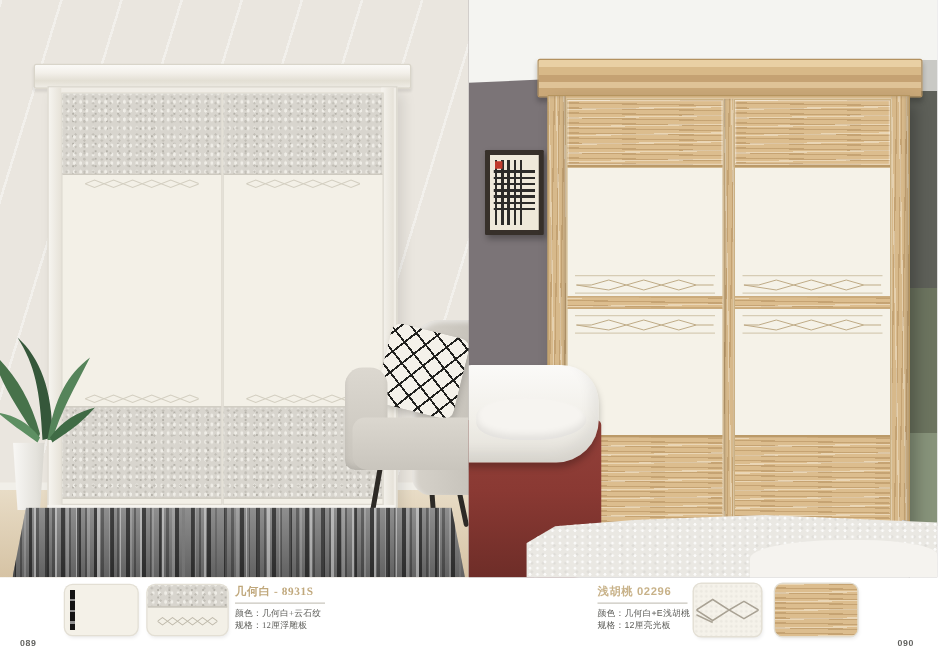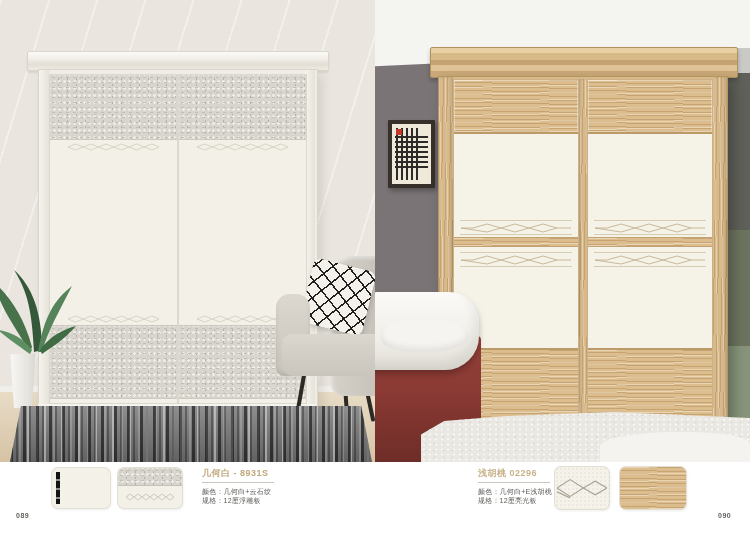--- a/index.html
+++ b/index.html
@@ -269,21 +269,21 @@
 
     <div class="abs swatch sw1">
       <div class="abs sw1-handle"></div>
     </div>
     <div class="abs swatch sw2">
       <div class="abs tex sw2-tex" style="border-bottom:1px solid #c6c2b8;"></div>
       <svg class="abs sw2-chain" viewBox="0 0 96 8" preserveAspectRatio="none">
         <path d="M0 4 L8 1 L16 4 L8 7 Z M16 4 L24 1 L32 4 L24 7 Z M32 4 L40 1 L48 4 L40 7 Z M48 4 L56 1 L64 4 L56 7 Z M64 4 L72 1 L80 4 L72 7 Z M80 4 L88 1 L96 4 L88 7 Z" fill="none" stroke="#b8b2a2" stroke-width="0.9"></path>
       </svg>
     </div>
-    <div class="abs txtblock" style="left:202px;">
+    <div class="abs txtblock" style="left:188px;font-family:Liberation Serif, serif;">
       <div class="ptitle">几何白 - 8931S</div>
       <div class="pdivider"></div>
       <div class="pspec">颜色：几何白+云石纹</div>
       <div class="pspec">规格：12厘浮雕板</div>
     </div>
     <div class="abs pagenum" style="left:16px;top:50px;">089</div>
 
     <div class="abs txtblock" style="left:478px;">
       <div class="ptitle" style="color:#c8b289;">浅胡桃 02296</div>
       <div class="pdivider"></div>

